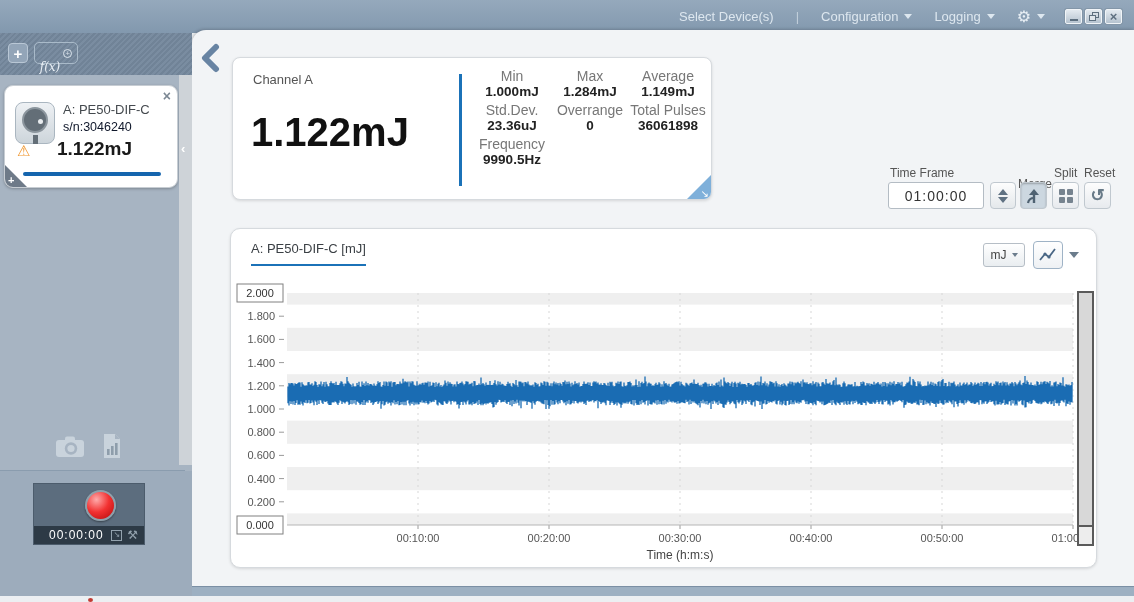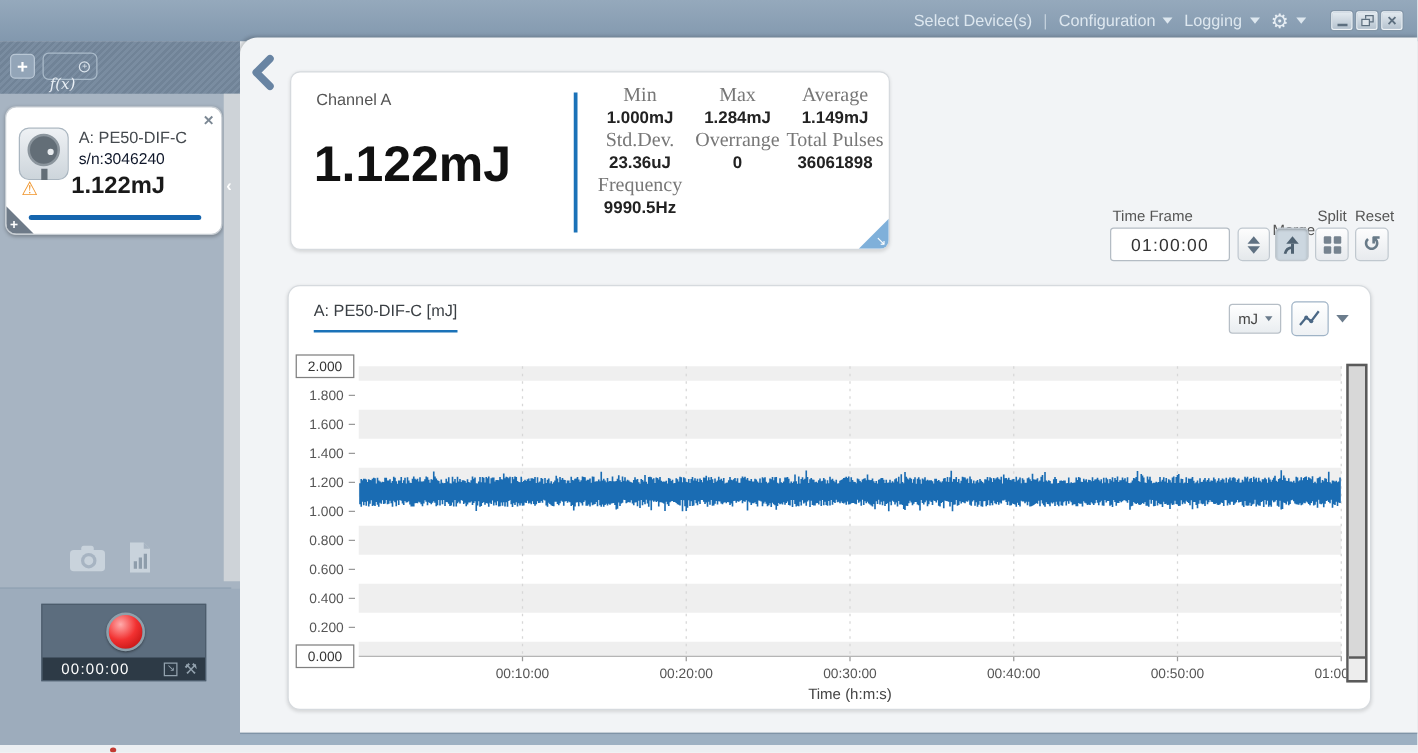--- a/index.html
+++ b/index.html
@@ -5,21 +5,21 @@
   * { margin:0; padding:0; box-sizing:border-box; }
   html,body { width:1134px; height:602px; overflow:hidden; }
   body { font-family:"Liberation Sans", sans-serif; background:#eef1f4; position:relative; }
 
   
   .topbar { position:absolute; left:0; top:0; width:1134px; height:33px;
     background:linear-gradient(#95a9bc,#8298ae); display:flex; align-items:center; z-index:1; }
   .brand { display:flex; align-items:center; margin-left:26px; }
   .brand .ophir { color:#d22a22; font-weight:bold; font-style:italic; font-size:16px; letter-spacing:.5px; margin-left:4px; }
   .brand .starlab { color:#50555b; font-weight:bold; font-size:15px; letter-spacing:1.5px; margin-left:5px; }
-  .topmenu { margin-left:auto; display:flex; align-items:center; gap:9px; color:#dde7ef; font-size:13px; }
+  .topmenu { margin-left:auto; display:flex; align-items:center; gap:22px; color:#dde7ef; font-size:13px; }
   .topmenu .item { cursor:default; display:flex; align-items:center; gap:6px; }
   .caret-down { width:0; height:0; border-left:4px solid transparent; border-right:4px solid transparent; border-top:5px solid #dde7ef; display:inline-block; }
   .sep { color:#c2cfdb; }
   .gear { font-size:16px; color:#e7eef4; }
   .winbtns { display:flex; gap:3px; margin-left:20px; margin-right:12px; }
   .winbtn { width:17px; height:15px; background:linear-gradient(#e3eaf0,#b6c3cf);
     border:1px solid #f0f4f7; box-shadow:0 0 0 1px #8396a8; border-radius:2px;
     display:flex; align-items:center; justify-content:center; position:relative; }
   .glyph-min { width:8px; height:2px; background:#5d6f7f; margin-top:7px; }
   .glyph-restore { position:relative; width:10px; height:9px; }
@@ -59,21 +59,21 @@
     border-bottom:22px solid #6e7a88; border-right:22px solid transparent; }
   .card-fold-plus { position:absolute; left:3px; bottom:1px; color:#fff; font-size:11px; font-weight:bold; z-index:1; }
 
   .side-scrollstrip { position:absolute; left:179px; top:42px; width:13px; height:390px; background:#ced3d8; }
   .side-scrollstrip .chev { position:absolute; left:2px; top:66px; color:#fff; font-size:13px; font-weight:bold; }
 
   .side-iconrow { position:absolute; left:0; top:398px; width:185px; height:39px; }
   .side-divider { position:absolute; left:0; top:437px; width:185px; height:0; border-top:1px solid #8a9cae; }
   .side-lower { position:absolute; left:0; top:438px; width:192px; height:125px; background:#9dacbc; }
 
-  .recorder { position:absolute; left:33px; top:450px; width:132px; height:62px; background:#5c6d7e;
+  .recorder { position:absolute; left:33px; top:450px; width:112px; height:62px; background:#5c6d7e;
     border:1px solid #4c5c6c; }
   .rec-btn { position:absolute; left:51px; top:6px; width:31px; height:31px; border-radius:50%;
     background:radial-gradient(circle at 35% 28%, #ffabab, #f23131 48%, #b80d0d 95%);
     border:2px solid #8fa0ab; box-shadow:0 1px 2px rgba(0,0,0,.4); }
   .rec-strip { position:absolute; left:0; bottom:0; width:100%; height:18px; background:#2d3a46;
     display:flex; align-items:center; color:#fff; }
   .rec-timer { font-size:12px; letter-spacing:1px; margin-left:15px; }
   .rec-icons { margin-left:auto; margin-right:6px; display:flex; gap:5px; align-items:center; }
   .rec-export { width:11px; height:11px; border:1px solid #93a2ae; color:#93a2ae; font-size:8px;
     display:flex; align-items:center; justify-content:center; line-height:1; }
@@ -86,21 +86,21 @@
 
   .stats-card { position:absolute; left:40px; top:27px; width:480px; height:143px; background:#fff;
     border:1px solid #d6dade; border-radius:8px; box-shadow:0 1px 3px rgba(0,0,0,.12); overflow:hidden; }
   .channel-label { position:absolute; left:20px; top:14px; font-size:13px; color:#555; }
   .main-reading { position:absolute; left:18px; top:52px; font-size:40px; font-weight:bold; color:#111; }
   .stats-divider { position:absolute; left:226px; top:16px; width:3px; height:112px; }
   .stats-block { position:absolute; left:240px; top:10px; width:232px; }
   .stats-title { font-size:12px; color:#666; margin-bottom:2px; }
   .stats-grid { display:grid; grid-template-columns:78px 78px 78px; row-gap:3px; }
   .stat-cell { text-align:center; }
-  .stat-label { font-size:16px; color:#777;font-family:Liberation Serif, serif; }
+  .stat-label { font-size:14px; color:#777; }
   .stat-value { font-size:13.5px; font-weight:bold; color:#222; }
   .stats-corner { position:absolute; right:0; bottom:0; width:0; height:0;
     border-bottom:24px solid #7fb0da; border-left:24px solid transparent; }
   .stats-corner-arrow { position:absolute; right:2px; bottom:0px; color:#fff; font-size:10px; z-index:1; }
 
   .tf-label { position:absolute; font-size:12px; color:#555; }
   .tf-input { position:absolute; left:696px; top:152px; width:96px; height:27px; background:#fff;
     border:1px solid #b4bcc4; border-radius:3px; text-align:center; font-size:14px; color:#333;
     letter-spacing:1px; font-family:"Liberation Sans", sans-serif; }
   .tf-spinner { position:absolute; left:798px; top:152px; width:26px; height:27px;

